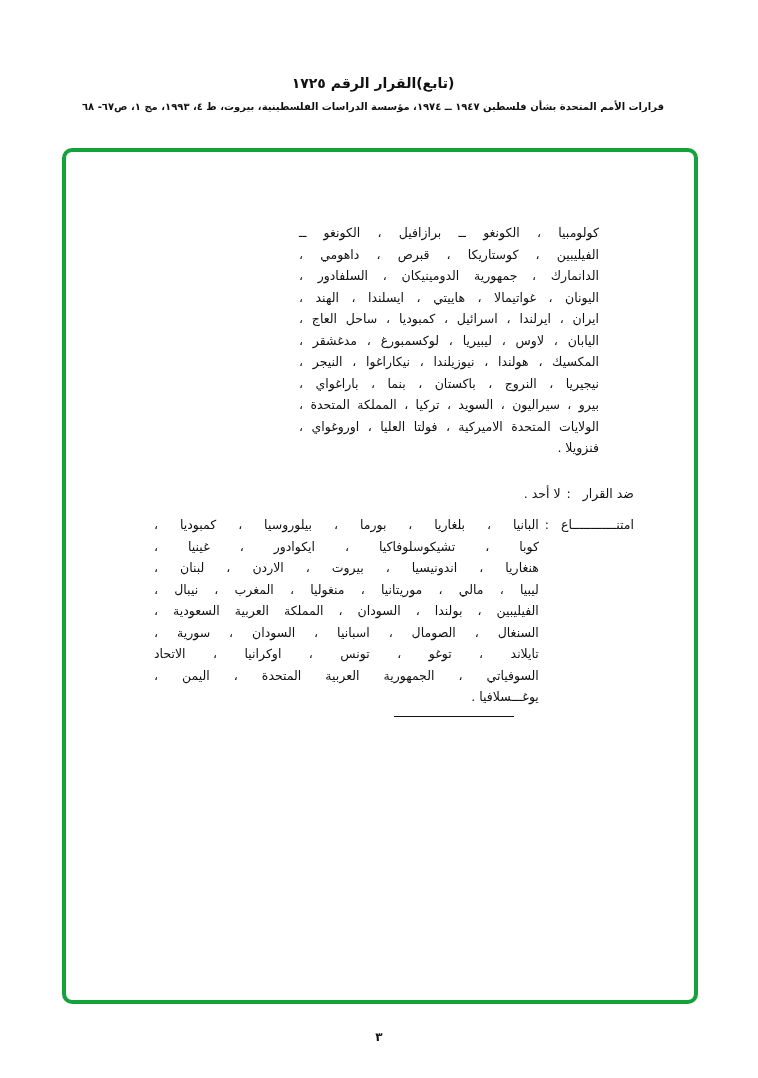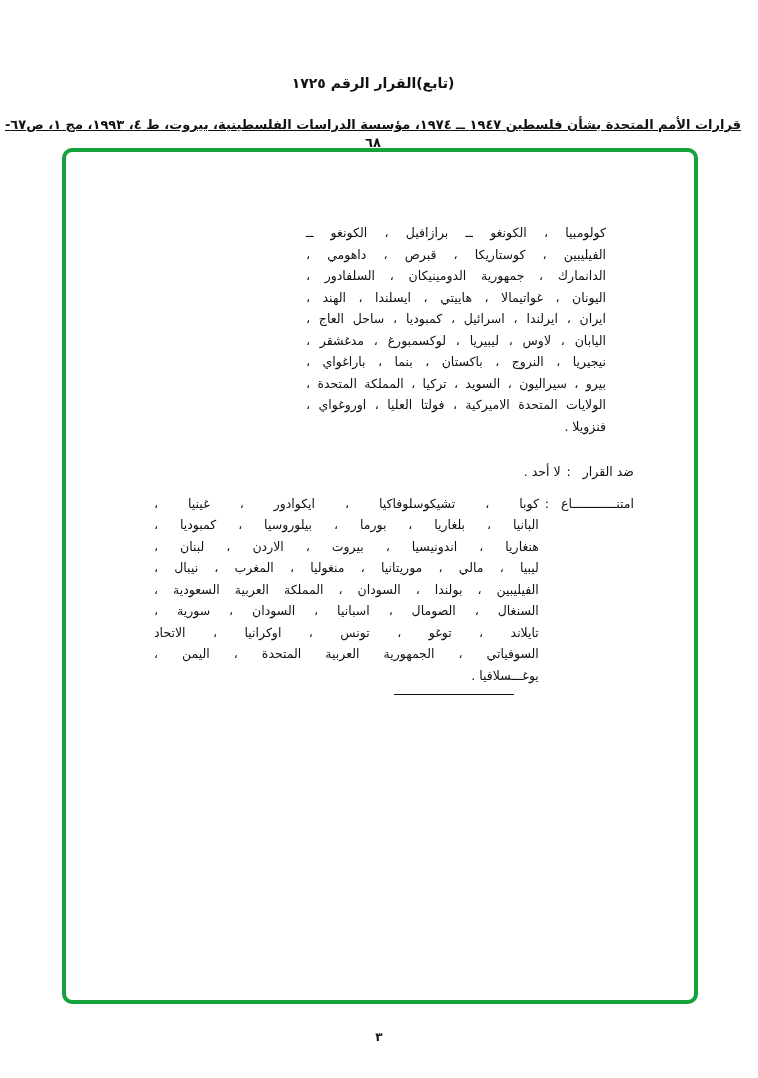--- a/index.html
+++ b/index.html
@@ -32,28 +32,27 @@
   .header-title {
     font-family: "DejaVu Sans", sans-serif;
     font-size: 14px;
     font-weight: bold;
     letter-spacing: 0.5px;
     color: #111;
     direction: rtl;
     line-height: 1.3;
   }
   .header-subtitle {
-    margin-top: 24px;
+    margin-top: 8px;
     font-family: "DejaVu Sans", sans-serif;
-    font-size: 13px;
+    font-size: 10px;
     font-weight: bold;
     color: #111;
     direction: rtl;
     line-height: 1.4;
-    text-decoration: underline;
   }
 
   
   .frame {
     position: absolute;
     top: 148px;
     left: 62px;
     width: 636px;
     height: 856px;
     border: 4px solid #14a33a;
@@ -72,21 +71,21 @@
 
   
   .country-block {
     font-size: 12.5px;
     line-height: 1.72;
     text-align: justify;
     text-align-last: justify;
     color: #111;
     letter-spacing: 0.2px;
     width: 300px;
-    margin-right: 28px;
+    margin-right: 35px;
   }
   .country-block .line {
     display: block;
     text-align: justify;
     text-align-last: justify;
     white-space: nowrap;
   }
   .country-block .line.last {
     text-align-last: right;
   }
@@ -167,41 +166,42 @@
   <div class="frame">
     <div class="content">
 
       <div class="country-block">
         <span class="line">كولومبيا ، الكونغو ــ برازافيل ، الكونغو ــ</span>
         <span class="line">الفيليبين ، كوستاريكا ، قبرص ، داهومي ،</span>
         <span class="line">الدانمارك ، جمهورية الدومينيكان ، السلفادور ،</span>
         <span class="line">اليونان ، غواتيمالا ، هاييتي ، ايسلندا ، الهند ،</span>
         <span class="line">ايران ، ايرلندا ، اسرائيل ، كمبوديا ، ساحل العاج ،</span>
         <span class="line">اليابان ، لاوس ، ليبيريا ، لوكسمبورغ ، مدغشقر ،</span>
+        <span class="line">المكسيك ، هولندا ، نيوزيلندا ، نيكاراغوا ، النيجر ،</span>
         <span class="line">نيجيريا ، النروج ، باكستان ، بنما ، باراغواي ،</span>
         <span class="line">بيرو ، سيراليون ، السويد ، تركيا ، المملكة المتحدة ،</span>
         <span class="line">الولايات المتحدة الاميركية ، فولتا العليا ، اوروغواي ،</span>
         <span class="line last">فنزويلا .</span>
       </div>
 
       <div class="spacer-sm"></div>
 
       <div class="row">
         <span class="label">ضد القرار</span>
         <span class="colon">:</span>
         <span class="value">لا أحد .</span>
       </div>
 
       <div class="row">
         <span class="label">امتنــــــــــــاع</span>
         <span class="colon">:</span>
         <span class="value">
           <span class="abstain-block">
+            <span class="line">البانيا ، بلغاريا ، بورما ، بيلوروسيا ، كمبوديا ،</span>
             <span class="line">كوبا ، تشيكوسلوفاكيا ، ايكوادور ، غينيا ،</span>
-            <span class="line">البانيا ، بلغاريا ، بورما ، بيلوروسيا ، كمبوديا ،</span>
             <span class="line">هنغاريا ، اندونيسيا ، بيروت ، الاردن ، لبنان ،</span>
             <span class="line">ليبيا ، مالي ، موريتانيا ، منغوليا ، المغرب ، نيبال ،</span>
             <span class="line">الفيليبين ، بولندا ، السودان ، المملكة العربية السعودية ،</span>
             <span class="line">السنغال ، الصومال ، اسبانيا ، السودان ، سورية ،</span>
             <span class="line">تايلاند ، توغو ، تونس ، اوكرانيا ، الاتحاد</span>
             <span class="line">السوفياتي ، الجمهورية العربية المتحدة ، اليمن ،</span>
             <span class="line last">يوغـــسلافيا .</span>
           </span>
         </span>
       </div>

